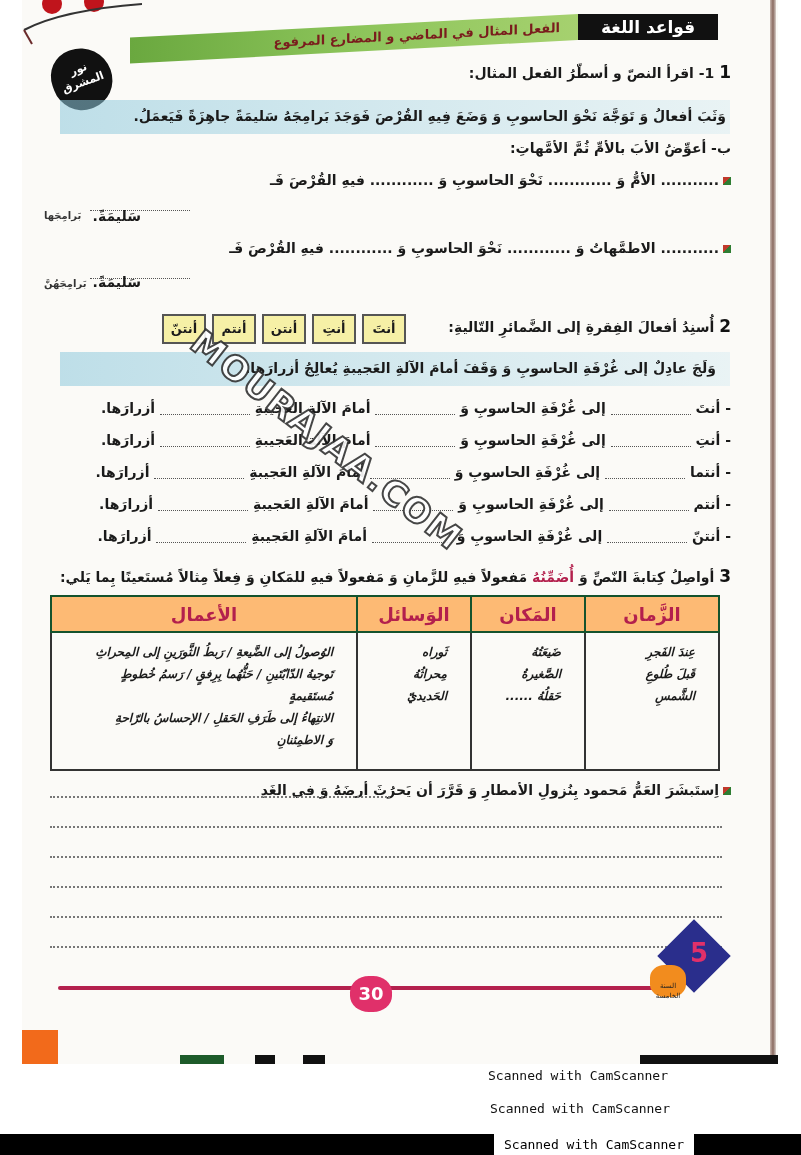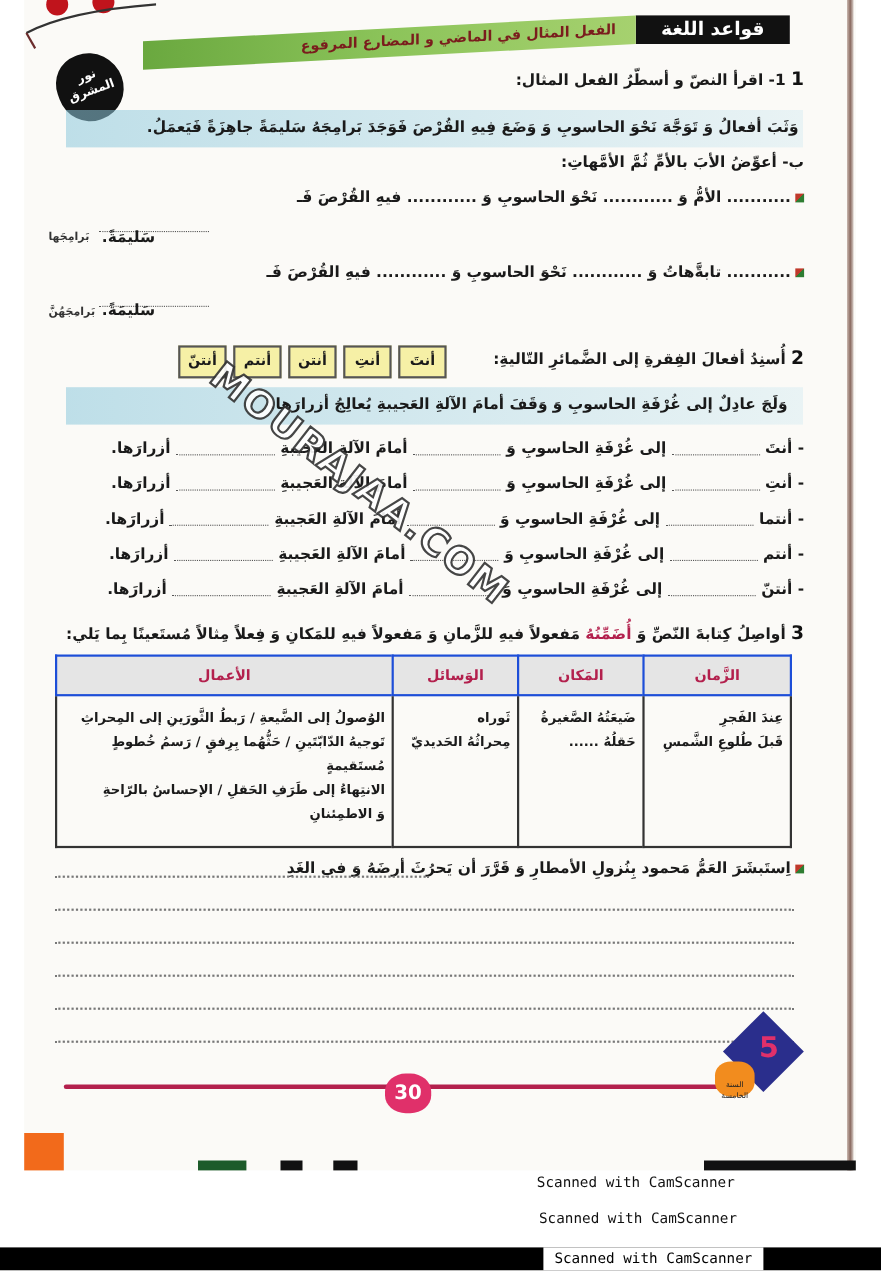--- a/index.html
+++ b/index.html
@@ -27,22 +27,22 @@
   .band { position:absolute; height:34px; background:linear-gradient(90deg,rgba(140,200,220,0.55),rgba(200,230,240,0.35)); }
 
   .bullet { display:inline-block; width:8px; height:8px; background:linear-gradient(135deg,#c0392b 50%,#2e7d32 50%); margin-left:4px; vertical-align:middle; }
   .dots { display:inline-block; border-bottom:1px dotted #555; height:10px; vertical-align:middle; }
   .side-word { position:absolute; font-size:10px; font-weight:bold; color:#333; }
 
   .pron-row { position:absolute; left:162px; top:314px; display:flex; flex-direction:row-reverse; gap:6px; }
   .pron { width:40px; height:26px; background:#f6f0a6; border:2px solid #555; font-size:13px; font-weight:bold; text-align:center; line-height:26px; }
 
   table.grid { position:absolute; left:50px; top:595px; width:670px; border-collapse:collapse; direction:rtl; font-size:12px; font-weight:bold; }
-  table.grid th { background:#e5e5e5; color:#b3204d; height:32px; border:2px solid #1d4ed8; font-size:13px; }
-  table.grid td { border:2px solid #333; vertical-align:top; padding:8px 6px; line-height:22px; height:120px; }
+  table.grid th { background:#fdba74; color:#b3204d; height:32px; border:2px solid #14532d; font-size:18px; }
+  table.grid td { border:2px solid #333; vertical-align:top; padding:8px 23px; line-height:22px; height:120px;font-style:italic; }
 
   .write-line { position:absolute; left:50px; width:672px; border-bottom:2px dotted #777; }
   .footer-line { position:absolute; left:58px; top:986px; width:600px; height:4px; background:#b3204d; border-radius:2px; }
   .page-num { position:absolute; left:350px; top:976px; width:42px; height:36px; background:#e0306a; color:#fff;
               border-radius:45%; font-size:18px; font-weight:bold; text-align:center; line-height:36px; }
   .grade-badge { position:absolute; left:668px; top:930px; width:52px; height:52px; background:#2a2e8c; transform:rotate(45deg); }
   .grade-num { position:absolute; left:690px; top:938px; color:#e0306a; font-size:26px; font-weight:bold; }
   .grade-orange { position:absolute; left:650px; top:965px; width:36px; height:32px; background:#f28c1e; border-radius:40%;
                   font-size:7px; color:#222; text-align:center; line-height:10px; padding-top:16px; box-sizing:border-box; }
   .watermark { position:absolute; left:160px; top:420px; font-size:34px; font-weight:bold; color:#fff;
@@ -78,21 +78,21 @@
 <div class="line rtl" style="top:140px;">ب- أعوِّضُ الأبَ بالأمِّ ثُمَّ الأمَّهاتِ:</div>
 
 <div class="line rtl" style="top:172px;">
   <span class="bullet"></span><span>........... الأمُّ وَ ............ نَحْوَ الحاسوبِ وَ ............ فيهِ القُرْصَ فَـ</span>
 </div>
 <div class="side-word rtl" style="left:44px; top:210px;">بَرامِجَها</div>
 <div class="dots" style="position:absolute; left:90px; top:200px; width:100px;"></div>
 <div class="line rtl" style="top:208px; right:660px;">سَليمَةً.</div>
 
 <div class="line rtl" style="top:240px;">
-  <span class="bullet"></span><span>........... تابةَّهاتُ وَ ............ نَحْوَ الحاسوبِ وَ ............ فيهِ القُرْصَ فَـ</span>
+  <span class="bullet"></span><span>........... الاطمَّهاتُ وَ ............ نَحْوَ الحاسوبِ وَ ............ فيهِ القُرْصَ فَـ</span>
 </div>
 <div class="side-word rtl" style="left:44px; top:278px;">بَرامِجَهُنَّ</div>
 <div class="dots" style="position:absolute; left:90px; top:268px; width:100px;"></div>
 <div class="line rtl" style="top:274px; right:660px;">سَليمَةً.</div>
 
 <div class="line rtl" style="top:316px;">
   <span class="num">2</span>
   <span>أُسنِدُ أفعالَ الفِقرةِ إلى الضَّمائرِ التّاليةِ:</span>
 </div>
 <div class="pron-row">

